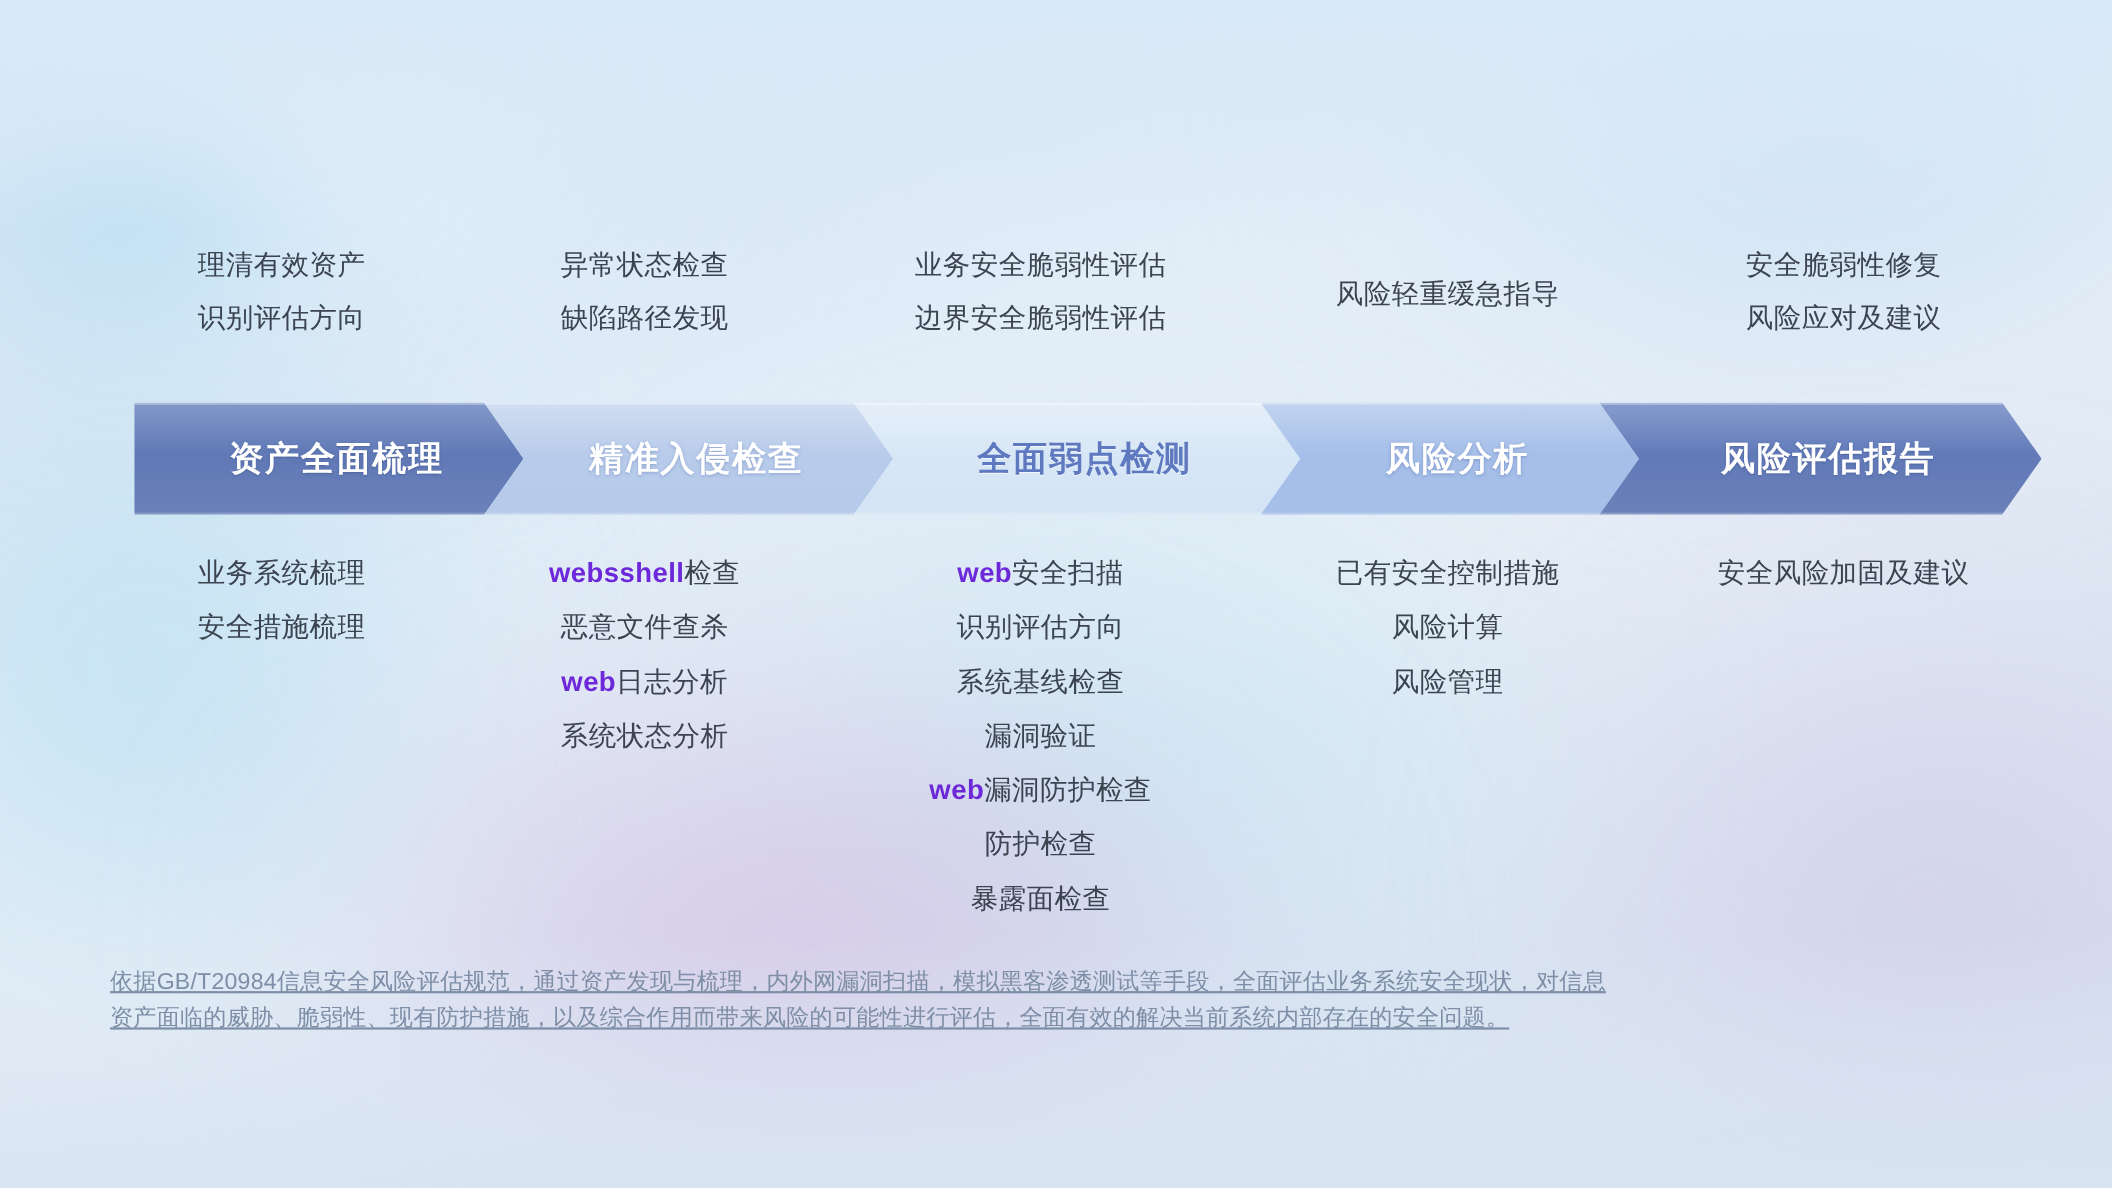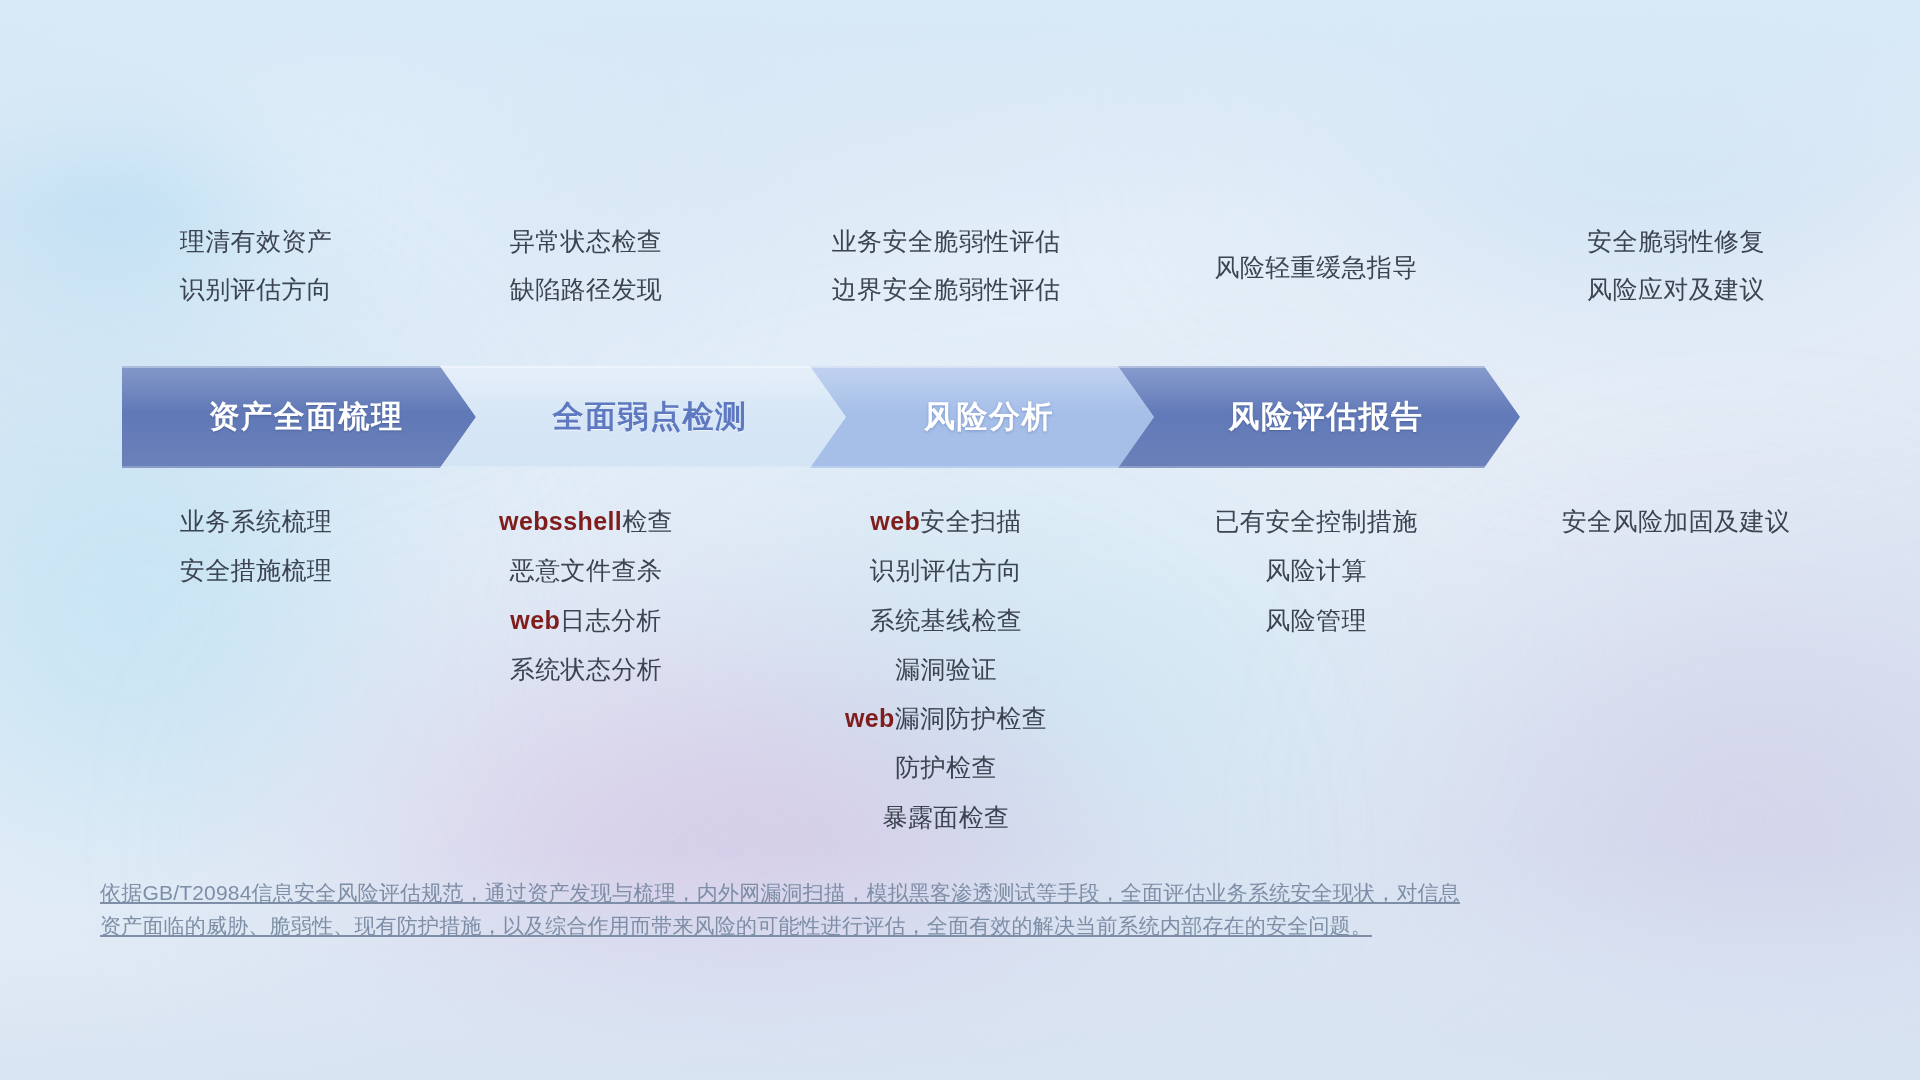--- a/index.html
+++ b/index.html
@@ -101,21 +101,21 @@
     gap: 22px;
   }
   .top-col .label,
   .bot-col .label {
     font-size: 25px;
     color: #3b4450;
     letter-spacing: 0.4px;
     line-height: 1.05;
     white-space: nowrap;
   }
-  .bot-col .label b { font-weight: 700; color: #7f1d1d; }
+  .bot-col .label b { font-weight: 700; color: #6d28d9; }
 
   
   .banner {
     position: absolute;
     left: 88px;
     top: 366px;
     width: 1770px;
     height: 102px;
     display: flex;
     padding-left: 34px;
@@ -241,20 +241,25 @@
       <div class="label">风险应对及建议</div>
     </div>
   </div>
 
   <div class="banner">
     <div class="chev seg-1" style="width:354px;">
       <span class="edge-top"></span>
       <span class="edge-bot"></span>
       <span class="chev-label">资产全面梳理</span>
     </div>
+    <div class="chev seg-2" style="width:372px;">
+      <span class="edge-top"></span>
+      <span class="edge-bot"></span>
+      <span class="chev-label">精准入侵检查</span>
+    </div>
     <div class="chev seg-3" style="width:406px;">
       <span class="edge-top"></span>
       <span class="edge-bot"></span>
       <span class="chev-label">全面弱点检测</span>
     </div>
     <div class="chev seg-4" style="width:344px;">
       <span class="edge-top"></span>
       <span class="edge-bot"></span>
       <span class="chev-label">风险分析</span>
     </div>

